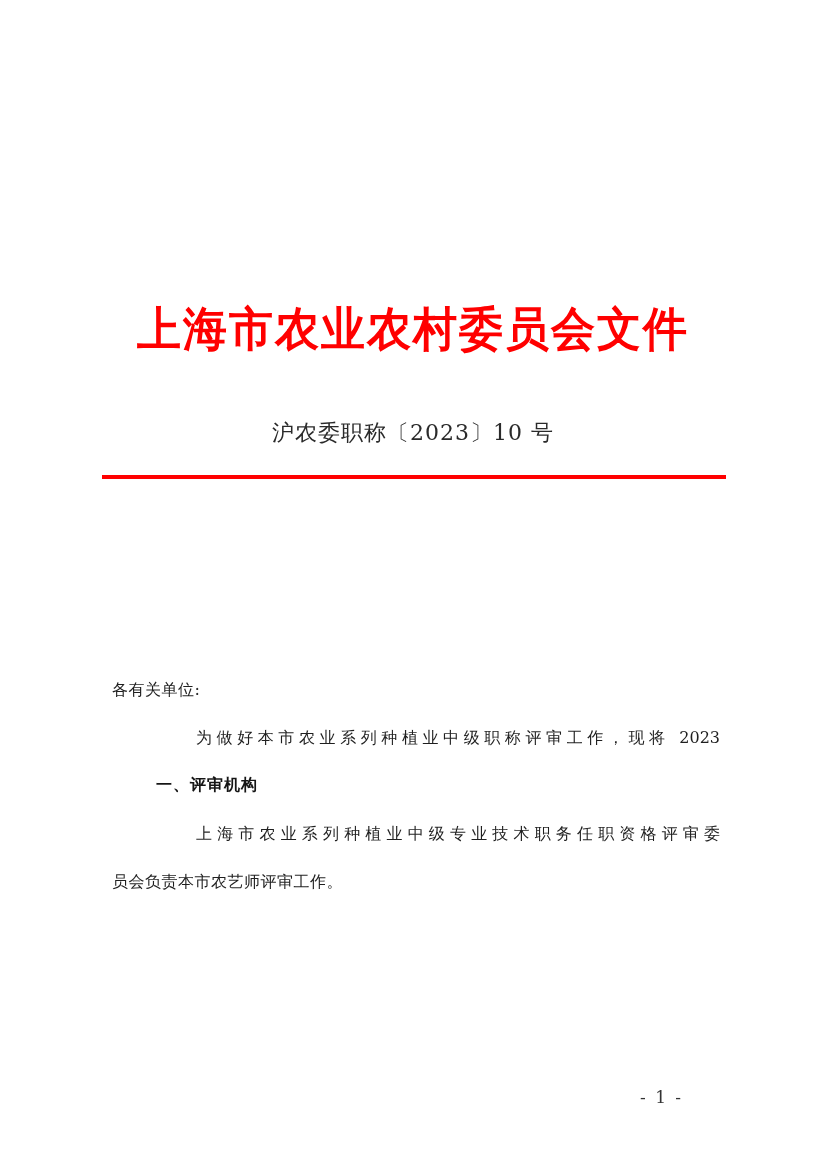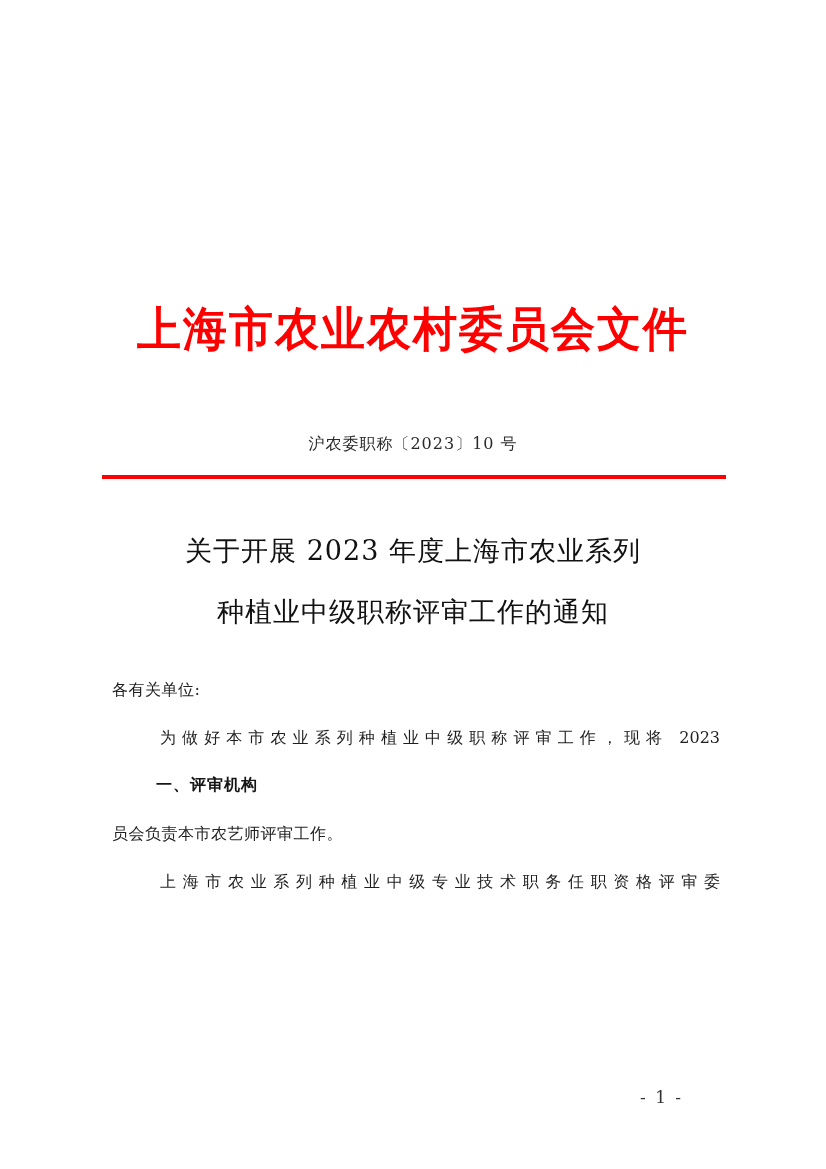--- a/index.html
+++ b/index.html
@@ -29,25 +29,25 @@
     line-height: 52px;
     letter-spacing: 2px;
     color: #ff0000;
     transform: scaleY(1.06);
     transform-origin: top center;
     white-space: nowrap;
   }
   
   .doc-number {
     position: absolute;
-    top: 432px;
+    top: 421px;
     left: 0;
     width: 100%;
     text-align: center;
-    font-size: 16px;
+    font-size: 22px;
     line-height: 24px;
     letter-spacing: 1px;
     color: #2a2a2a;
     white-space: nowrap;
   }
   
   .red-line {
     position: absolute;
     top: 475px;
     left: 102px;
@@ -81,20 +81,21 @@
     height: 48px;
     line-height: 48px;
     letter-spacing: 0.5px;
     white-space: nowrap;
   }
   .b-line.justify {
     white-space: normal;
     text-align: justify;
     text-align-last: justify;
     letter-spacing: 0;
+    margin-left: 36px;
   }
   .b-line.indent { text-indent: 48px; }
   .b-line.heading {
     font-family: Liberation Mono, monospace;
     font-weight: 700;
     margin-left: 44px;
     letter-spacing: 1px;
     color: #151515;
   }
   
@@ -113,28 +114,24 @@
 <body>
 
 <div class="page">
 
   <div class="org-title">上海市农业农村委员会文件</div>
 
   <div class="doc-number">沪农委职称〔2023〕10 号</div>
 
   <div class="red-line"></div>
 
-  <div class="doc-title">
-    <div class="t-line">关于开展 2023 年度上海市农业系列</div>
-    <div class="t-line">种植业中级职称评审工作的通知</div>
-  </div>
 
   <div class="body-block">
     <div class="b-line">各有关单位:</div>
     <div class="b-line justify indent">为做好本市农业系列种植业中级职称评审工作，现将 2023</div>
     <div class="b-line heading">一、评审机构</div>
+    <div class="b-line justify indent">上海市农业系列种植业中级专业技术职务任职资格评审委</div>
     <div class="b-line">员会负责本市农艺师评审工作。</div>
-    <div class="b-line justify indent">上海市农业系列种植业中级专业技术职务任职资格评审委</div>
   </div>
 
   <div class="page-number">- 1 -</div>
 
 </div>
 
 </body></html>

